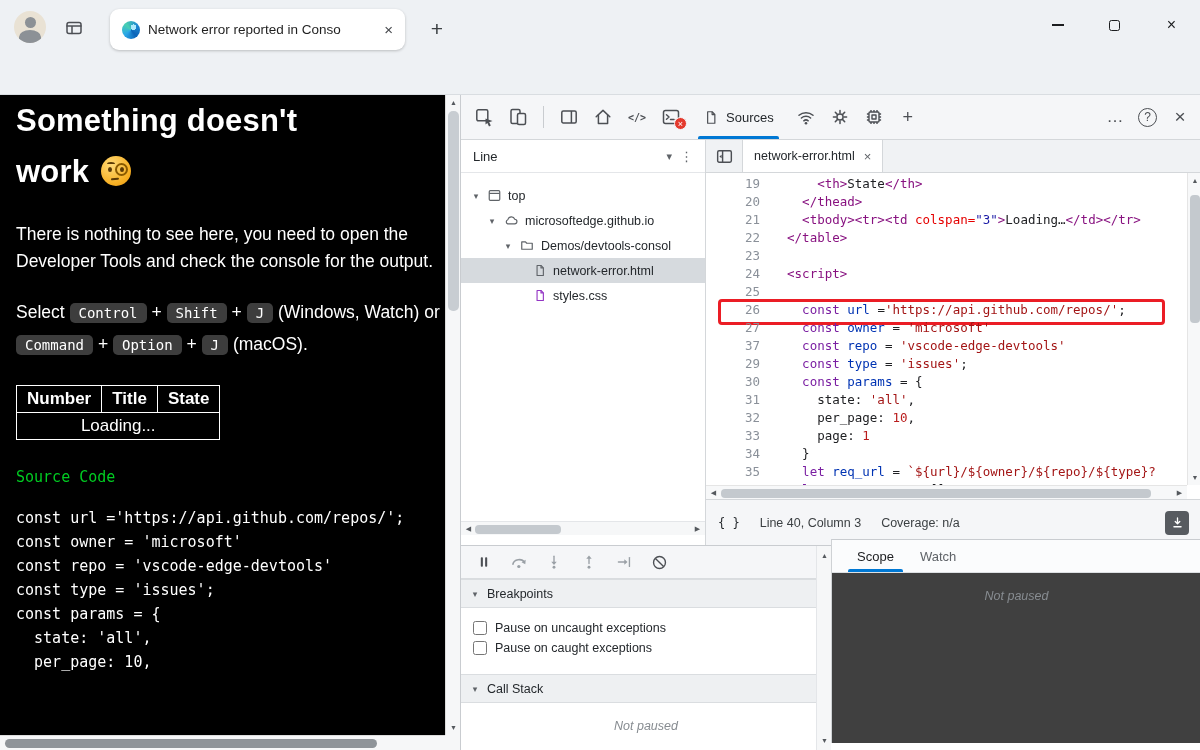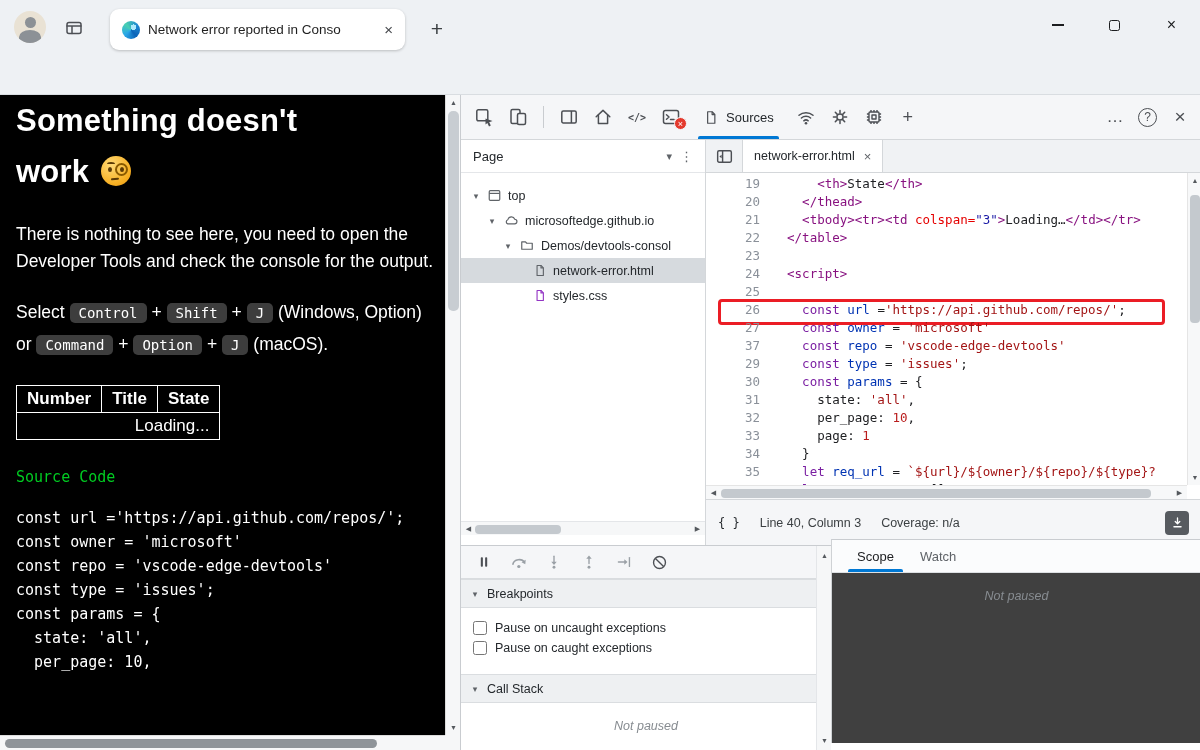--- a/index.html
+++ b/index.html
@@ -41,21 +41,21 @@
   .emoji{position:relative;display:inline-block;width:30px;height:30px;border-radius:50%;vertical-align:-4px;margin-left:12px;background:radial-gradient(circle at 35% 30%,#ffd976,#f7b125 65%,#e8960f)}
   .emoji .eL{position:absolute;left:7px;top:11px;width:4px;height:5px;border-radius:50%;background:#5b3a06}
   .emoji .eR{position:absolute;left:18.5px;top:11px;width:4px;height:5px;border-radius:50%;background:#5b3a06}
   .emoji .ring{position:absolute;left:14px;top:6.5px;width:13px;height:13px;border:2px solid #8a5a00;border-radius:50%}
   .emoji .brow{position:absolute;left:5.5px;top:5.5px;width:8px;height:4px;border-top:2px solid #5b3a06;border-radius:50%}
   .emoji .mouth{position:absolute;left:10px;top:22px;width:8px;height:2px;background:#5b3a06;border-radius:2px;transform:rotate(-6deg)}
   .intro{margin-top:24px;font-size:17.5px;line-height:27px}
   .shortcut{margin-top:22px;font-size:17.5px;line-height:31px}
   kbd{font-family:"DejaVu Sans Mono",monospace;font-size:14px;background:#3d3d3d;color:#fff;padding:2px 9px;border-radius:5px}
   .issues{margin-top:24px;border-collapse:collapse;font-size:17px}
-  .issues th,.issues td{border:1.5px solid #fff;padding:3px 10px;text-align:right}
+  .issues th,.issues td{border:1.5px solid #fff;padding:3px 10px;text-align:center}
   .issues th{font-weight:bold}
   .src-label{margin-top:28px;color:#00cc22;font-family:"DejaVu Sans Mono",monospace;font-size:15px}
   .page-code{margin-top:20px;font-family:"DejaVu Sans Mono",monospace;font-size:15px;line-height:24px}
   .page-code div{white-space:pre}
   .pv-scroll{position:absolute;right:0;top:0;width:15px;height:640px;background:#f6f7f8;border-left:1px solid #dcdcdc}
   .pv-scroll .thumb{position:absolute;left:2px;top:16px;width:11px;height:200px;background:#c8cdd2;border-radius:5px}
   .ph-scroll{position:absolute;left:0;bottom:0;width:445px;height:15px;background:#f6f7f8;border-top:1px solid #dcdcdc}
   .ph-scroll .thumb{position:absolute;left:5px;top:3px;width:372px;height:9px;background:#8f9499;border-radius:5px}
   .sb-arrow{position:absolute;font-size:7px;color:#55595e;width:15px;text-align:center;line-height:15px}
   .corner{position:absolute;right:0;bottom:0;width:15px;height:15px;background:#f6f7f8}
@@ -212,21 +212,21 @@
         <span>work</span><span class="emoji"><i class="brow"></i><i class="eL"></i><i class="eR"></i><i class="ring"></i><i class="mouth"></i></span>
       </h1>
       <p class="intro">There is nothing to see here, you need to open the Developer Tools and check the console for the output.</p>
       <div class="shortcut">
         <span>Select</span>
         <kbd>Control</kbd>
         <span>+</span>
         <kbd>Shift</kbd>
         <span>+</span>
         <kbd>J</kbd>
-        <span>(Windows, Option)</span>
+        <span>(Windows, Watch)</span>
         <span>or</span>
         <kbd>Command</kbd>
         <span>+</span>
         <kbd>Option</kbd>
         <span>+</span>
         <kbd>J</kbd>
         <span>(macOS).</span>
       </div>
       <table class="issues">
         <tbody>
@@ -333,21 +333,21 @@
       <div class="tico ic" style="font-size:18px">+</div>
       <div class="dt-right">
         <span class="glyph-btn">…</span>
         <span class="q-circle ic">?</span>
         <span class="glyph-btn" style="font-size:19px">×</span>
       </div>
     </div>
 
     <div class="navigator">
       <div class="nav-head">
-        <span>Page</span>
+        <span>Line</span>
         <span class="spacer"></span>
         <span style="color:#5f6368;font-size:11px">▾</span>
         <span style="color:#5f6368">⋮</span>
       </div>
       <div class="tree">
         <div class="nav-row" style="padding-left:10px">
           <span class="caret">▾</span>
           <span class="nico">
               <svg width="15" height="15" viewBox="0 0 20 20" stroke="currentColor" fill="none" stroke-width="1.6" stroke-linejoin="round">
                 <rect x="3" y="3.5" width="14" height="13" rx="1.5"></rect>

